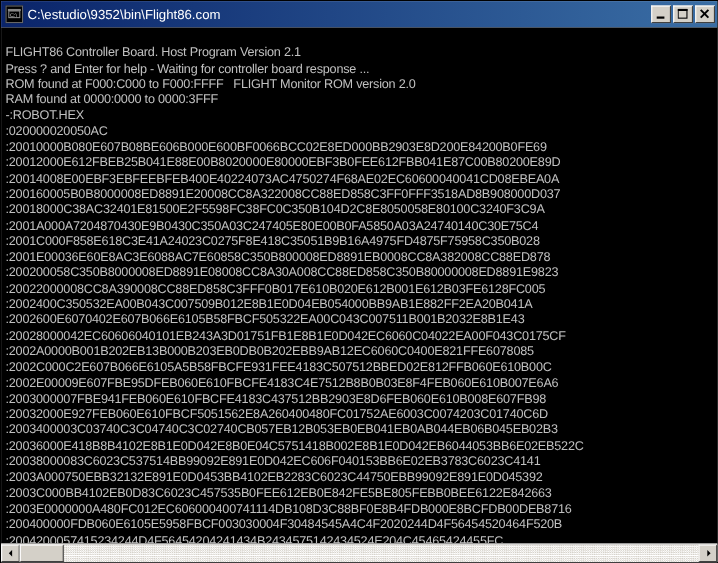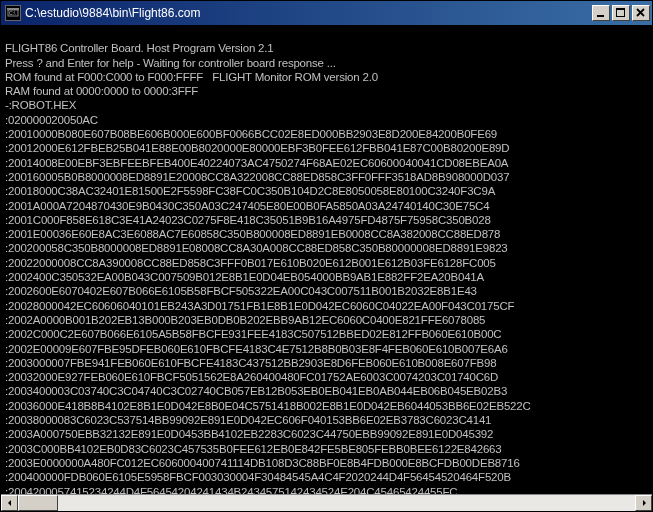--- a/index.html
+++ b/index.html
@@ -25,21 +25,21 @@
 
 <div class="window">
   <div class="titlebar">
     <div class="titlebar-icon">
       <svg viewBox="0 0 12 10">
           <rect x="0" y="0" width="12" height="2" fill="#888"></rect>
           <rect x="1" y="2" width="10" height="6" fill="#000" stroke="#888" stroke-width="1"></rect>
           <text x="2" y="7" font-size="5" fill="#c0c0c0">C:\</text>
         </svg>
     </div>
-    <div class="titlebar-text">C:\estudio\9884\bin\Flight86.com</div>
+    <div class="titlebar-text">C:\estudio\9352\bin\Flight86.com</div>
     <div class="titlebar-buttons">
       <div class="titlebar-btn">
         <svg viewBox="0 0 10 10">
             <rect x="1" y="7" width="7" height="2" fill="#000"></rect>
           </svg>
       </div>
       <div class="titlebar-btn">
         <svg viewBox="0 0 10 10">
             <rect x="0.5" y="0.5" width="8" height="8" fill="none" stroke="#000" stroke-width="1"></rect>
             <rect x="0" y="0" width="9" height="2" fill="#000"></rect>

